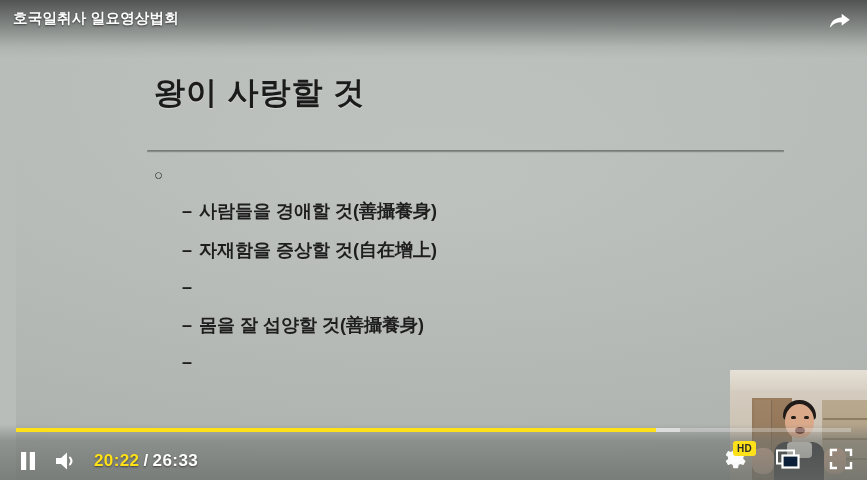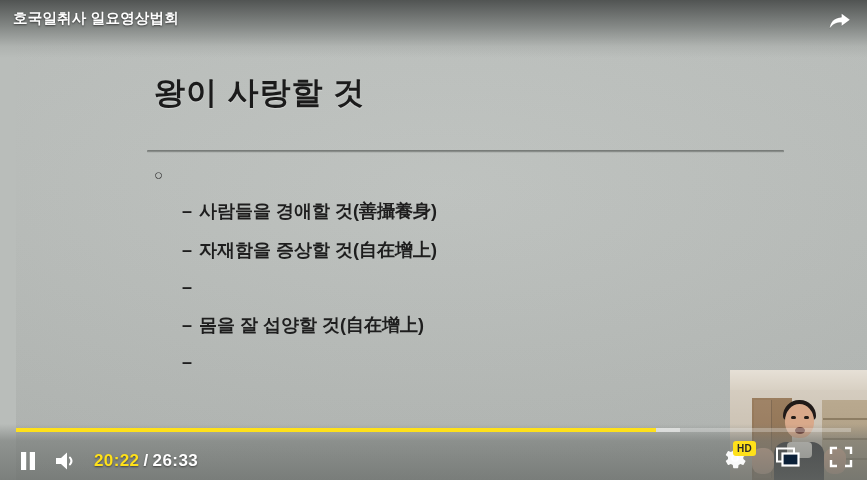--- a/index.html
+++ b/index.html
@@ -204,21 +204,21 @@
     bottom: 8px;
     display: flex;
     align-items: center;
     gap: 16px;
   }
   #controls-right {
     position: absolute;
     right: 14px;
     bottom: 10px;
     display: flex;
-    align-items: flex-start;
+    align-items: flex-end;
     gap: 28px;
   }
   .ctl {
     cursor: pointer;
     display: flex;
     align-items: center;
     justify-content: center;
   }
   #time-display {
     font-size: 17px;
@@ -274,21 +274,21 @@
           <span class="marker">–</span>
           <span class="txt">자재함을 증상할 것(自在增上)</span>
         </div>
 
         <div class="bullet-l2">
           <span class="marker">–</span>
         </div>
 
         <div class="bullet-l2">
           <span class="marker">–</span>
-          <span class="txt">몸을 잘 섭양할 것(自在增上)</span>
+          <span class="txt">몸을 잘 섭양할 것(善攝養身)</span>
         </div>
 
         <div class="bullet-l2">
           <span class="marker">–</span>
         </div>
 
       </div>
     </div>
   </div>
 

